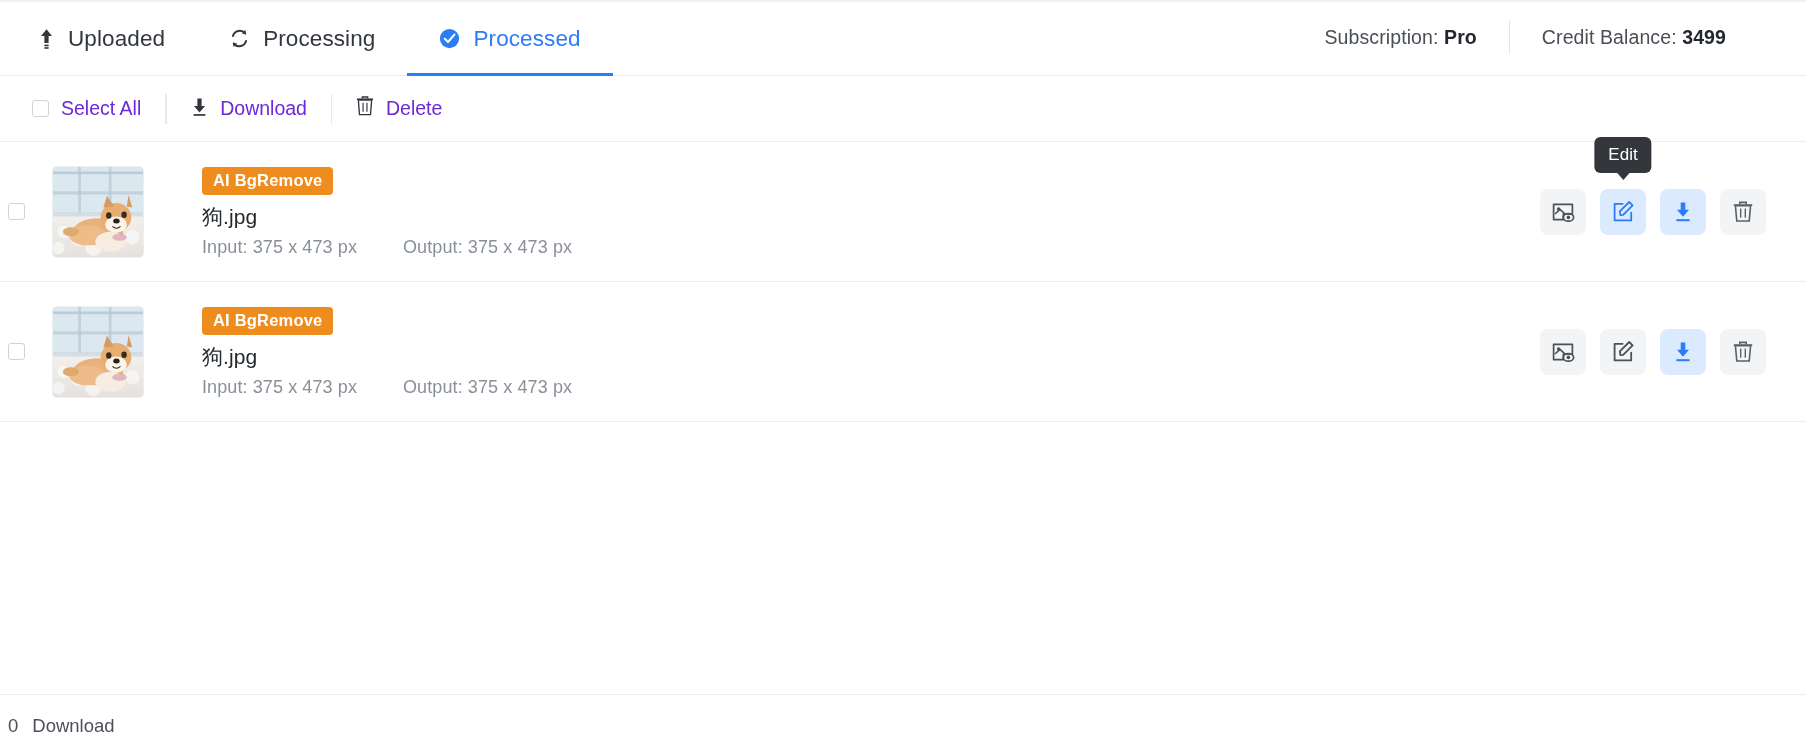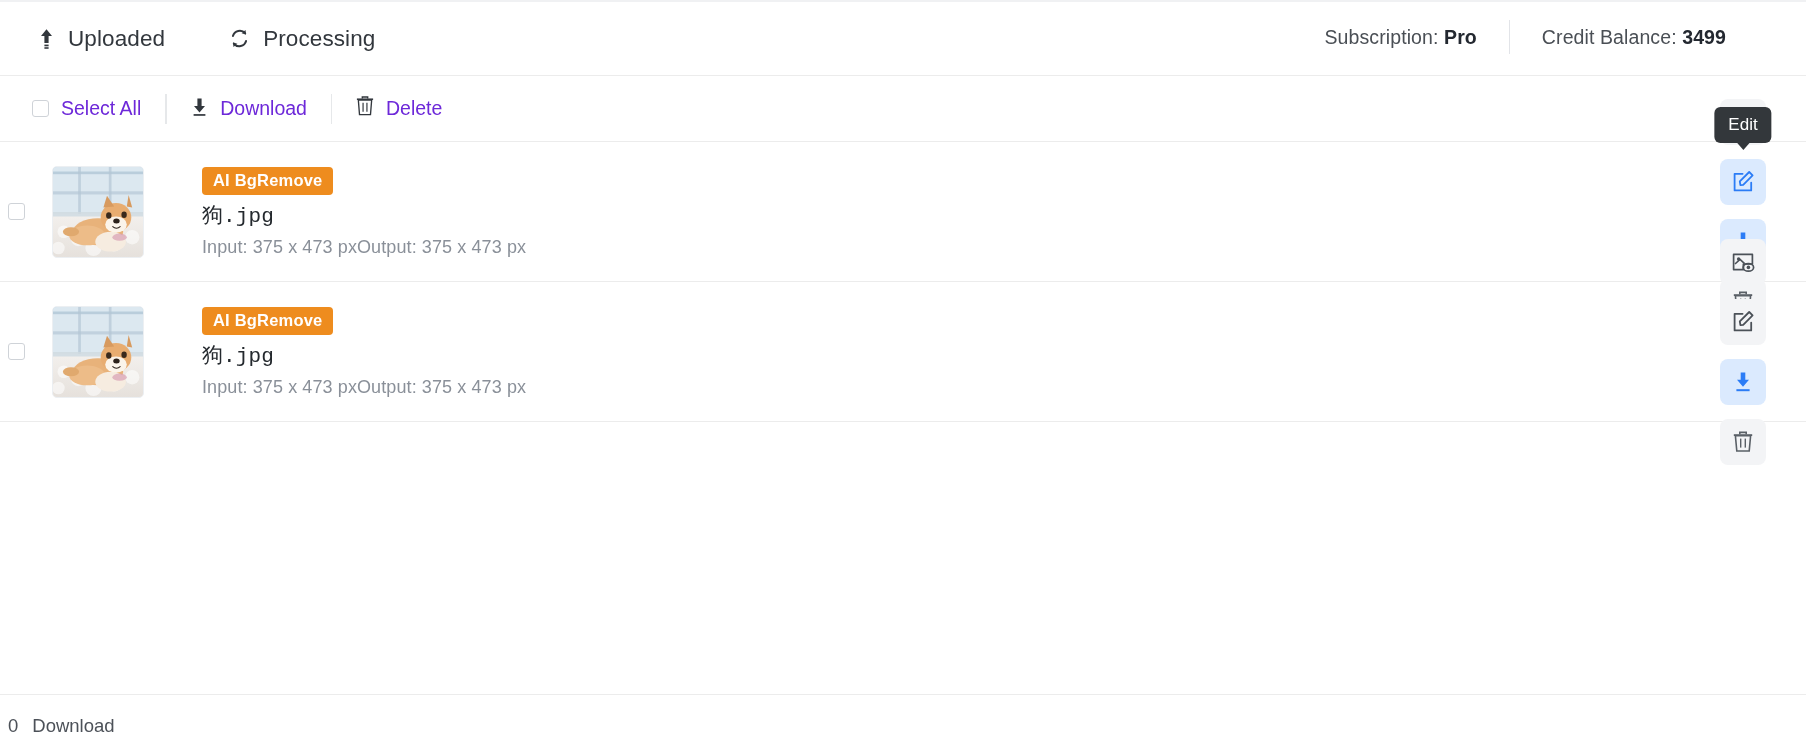--- a/index.html
+++ b/index.html
@@ -144,38 +144,37 @@
     padding: 5px 11px 6px;
     border-radius: 4px;
     line-height: 1;
     letter-spacing: .2px;
   }
   .fname {
     font-size: 21px;
     color: #24292e;
     line-height: 1;
     letter-spacing: .1px;
-    font-family: Liberation Mono, monospace;
   }
   .dims {
     display: flex;
+    gap: 46px;
     font-size: 18px;
     color: #8a9099;
     line-height: 1;
     letter-spacing: .1px;
   }
 
   .row-actions {
     margin-left: auto;
     display: flex;
     align-items: center;
     gap: 14px;
     padding-right: 40px;
     position: relative;
-    flex-direction: column;
   }
   .act {
     width: 46px; height: 46px;
     border-radius: 8px;
     background: #f3f4f6;
     display: flex;
     align-items: center;
     justify-content: center;
     cursor: pointer;
     flex: none;
@@ -251,20 +250,29 @@
         <svg width="21" height="21" viewBox="0 0 24 24">
           <path d="M4.5 9.2 A8 8 0 0 1 18.5 6.2" fill="none" stroke="#32373d" stroke-width="2.3" stroke-linecap="round"></path>
           <path d="M19.5 14.8 A8 8 0 0 1 5.5 17.8" fill="none" stroke="#32373d" stroke-width="2.3" stroke-linecap="round"></path>
           <path d="M18.9 2.2 L19.4 7.4 L14.4 6.1 Z" fill="#32373d"></path>
           <path d="M5.1 21.8 L4.6 16.6 L9.6 17.9 Z" fill="#32373d"></path>
         </svg>
       </span>
       <span class="tab-label">Processing</span>
     </div>
 
+    <div class="tab active">
+      <span class="tab-icon">
+        <svg width="21" height="21" viewBox="0 0 24 24">
+          <circle cx="12" cy="12" r="11" fill="#2b7cf6"></circle>
+          <path d="M6.6 12.3 L10.3 16 L17.6 7.6" fill="none" stroke="#ffffff" stroke-width="2.4" stroke-linecap="round" stroke-linejoin="round"></path>
+        </svg>
+      </span>
+      <span class="tab-label">Processed</span>
+    </div>
 
   </div>
 
   <div class="header-right">
     <div class="meta-item">
       <span>Subscription:</span>
       <b>Pro</b>
     </div>
     <div class="meta-sep"></div>
     <div class="meta-item">

